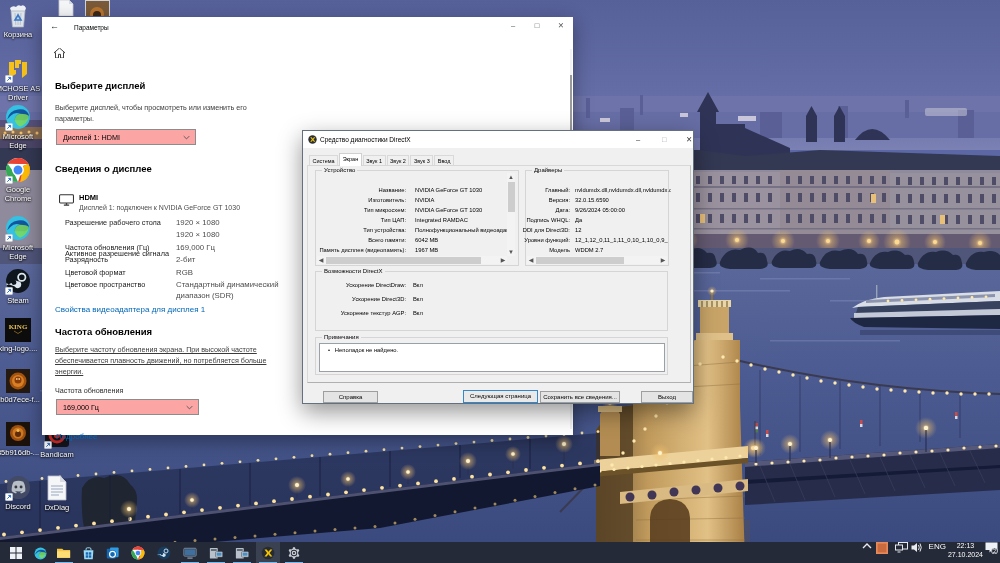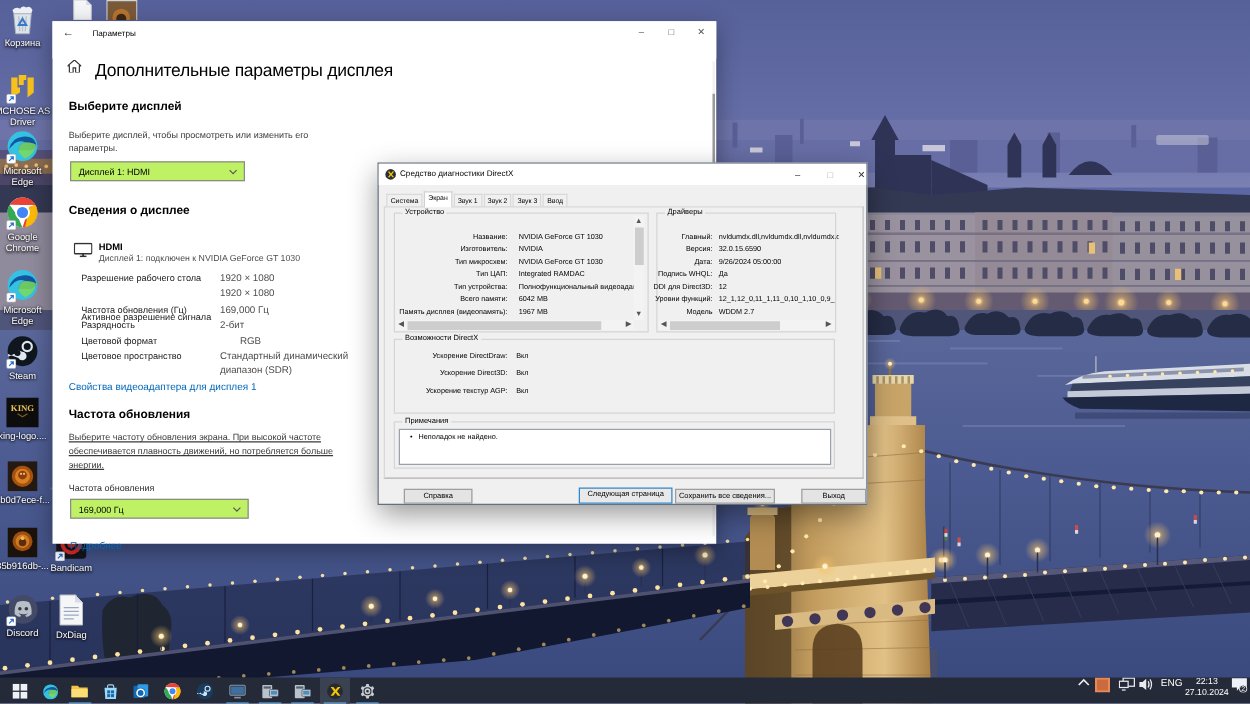--- a/index.html
+++ b/index.html
@@ -14,21 +14,21 @@
 #settings { position:absolute; left:42px; top:17px; width:531px; height:418px; background:#fff; box-shadow:0 6px 18px rgba(0,0,0,.38); color:#000; }
 #settings .titlebar { position:absolute; left:0; top:0; width:100%; height:30px; background:#fff; }
 #settings .backarr { position:absolute; left:8px; top:4px; font-size:9px; color:#333; }
 #settings .apptitle { position:absolute; left:32px; top:7px; font-size:6.5px; color:#000; }
 #settings .caption-btns { position:absolute; right:0; top:0; height:22px; display:flex; }
 #settings .cbtn { width:24px; height:16px; display:flex; align-items:center; justify-content:center; color:#555; font-size:7.5px; }
 #settings .homeic { position:absolute; left:12px; top:31px; width:11px; height:10px; }
 #settings h1 { position:absolute; left:34px; top:31px; font-size:14px; font-weight:400; letter-spacing:-0.2px; }
 #settings h2 { position:absolute; font-size:9.5px; font-weight:700; white-space:nowrap; }
 #settings .body-txt { position:absolute; font-size:7.2px; color:#3b3b3b; line-height:11px; }
-#settings .drop { position:absolute; height:16px; border:1px solid #8c8c8c; background:#bef264; font-size:7.2px; color:#000; display:flex; align-items:center; padding-left:6px; }
+#settings .drop { position:absolute; height:16px; border:1px solid #8c8c8c; background:#fca5a5; font-size:7.2px; color:#000; display:flex; align-items:center; padding-left:6px; }
 #settings .drop .chev { position:absolute; right:6px; top:4px; width:6px; height:6px; }
 #settings .chev svg { display:block; }
 #settings .rowlbl { position:absolute; left:23px; font-size:7.3px; color:#1a1a1a; white-space:nowrap; }
 #settings .rowval { position:absolute; left:134px; font-size:7.8px; color:#4d4d4d; }
 #settings a.slink { position:absolute; font-size:8px; color:#0067b8; text-decoration:none; white-space:nowrap; }
 #settings .scrollbar { position:absolute; right:1px; top:32px; width:2.5px; height:380px; background:#f2f2f2; }
 #settings .scrollbar .thumb { position:absolute; top:26px; left:0; width:100%; height:65px; background:#9a9a9a; }
 
 #dxdiag { position:absolute; left:302px; top:130px; width:392px; height:274px; background:#f0f0f0; border:1px solid #64707e; box-shadow:0 8px 22px rgba(0,0,0,.42); font-size:6px; color:#000; }
 #dxdiag .dtitle { position:absolute; left:0; top:0; width:100%; height:17px; background:#fff; }
@@ -816,21 +816,20 @@
     <span class="apptitle">Параметры</span>
   </div>
   <div class="caption-btns">
     <div class="cbtn">–</div>
     <div class="cbtn">□</div>
     <div class="cbtn">✕</div>
   </div>
   <svg class="homeic" viewBox="0 0 16 15">
         <path d="M8 0 L16 7 L14 7 L14 15 L9.5 15 L9.5 9.5 L6.5 9.5 L6.5 15 L2 15 L2 7 L0 7 Z" fill="none" stroke="#333" stroke-width="1.4"></path>
       </svg>
-  <h1>Дополнительные параметры дисплея</h1>
   <h2 style="left:13px; top:63px;">Выберите дисплей</h2>
   <div class="body-txt" style="left:13px; top:85px; width:205px;">Выберите дисплей, чтобы просмотреть или изменить его параметры.</div>
   <div class="drop" style="left:14px; top:112px; width:140px;">Дисплей 1: HDMI
     <span class="chev">
           <svg width="7" height="7" viewBox="0 0 10 10">
             <path d="M1 3 L5 7 L9 3" fill="none" stroke="#555" stroke-width="1.3"></path>
           </svg>
         </span>
   </div>
   <h2 style="left:13px; top:146px;">Сведения о дисплее</h2>
@@ -843,21 +842,21 @@
   <div style="position:absolute; left:37px; top:186.5px; font-size:7px; color:#4d4d4d;">Дисплей 1: подключен к NVIDIA GeForce GT 1030</div>
   <div class="rowlbl" style="top:200.5px;">Разрешение рабочего стола</div>
       <div class="rowval" style="top:200.5px;">1920 × 1080</div>
   <div class="rowlbl" style="top:206px;margin-top:26px;">Активное разрешение сигнала</div>
       <div class="rowval" style="top:213px;">1920 × 1080</div>
   <div class="rowlbl" style="top:225.5px;">Частота обновления (Гц)</div>
       <div class="rowval" style="top:225.5px;">169,000 Гц</div>
   <div class="rowlbl" style="top:238px;">Разрядность</div>
       <div class="rowval" style="top:238px;">2-бит</div>
   <div class="rowlbl" style="top:250.5px;">Цветовой формат</div>
-      <div class="rowval" style="top:250.5px;margin-left:16px;">RGB</div>
+      <div class="rowval" style="top:250.5px;">RGB</div>
   <div class="rowlbl" style="top:263px;">Цветовое пространство</div>
       <div class="rowval" style="top:263px; width:108px; line-height:10.5px;">Стандартный динамический диапазон (SDR)</div>
   <a class="slink" style="left:13px; top:288px;">Свойства видеоадаптера для дисплея 1</a>
   <h2 style="left:13px; top:309px;">Частота обновления</h2>
   <div class="body-txt" style="left:13px; top:327px; width:230px;text-decoration:underline;">Выберите частоту обновления экрана. При высокой частоте обеспечивается плавность движений, но потребляется больше энергии.</div>
   <div class="body-txt" style="left:13px; top:368px; color:#2e2e2e;">Частота обновления</div>
   <div class="drop" style="left:14px; top:382px; width:143px;">169,000 Гц
     <span class="chev">
           <svg width="7" height="7" viewBox="0 0 10 10">
             <path d="M1 3 L5 7 L9 3" fill="none" stroke="#555" stroke-width="1.3"></path>

